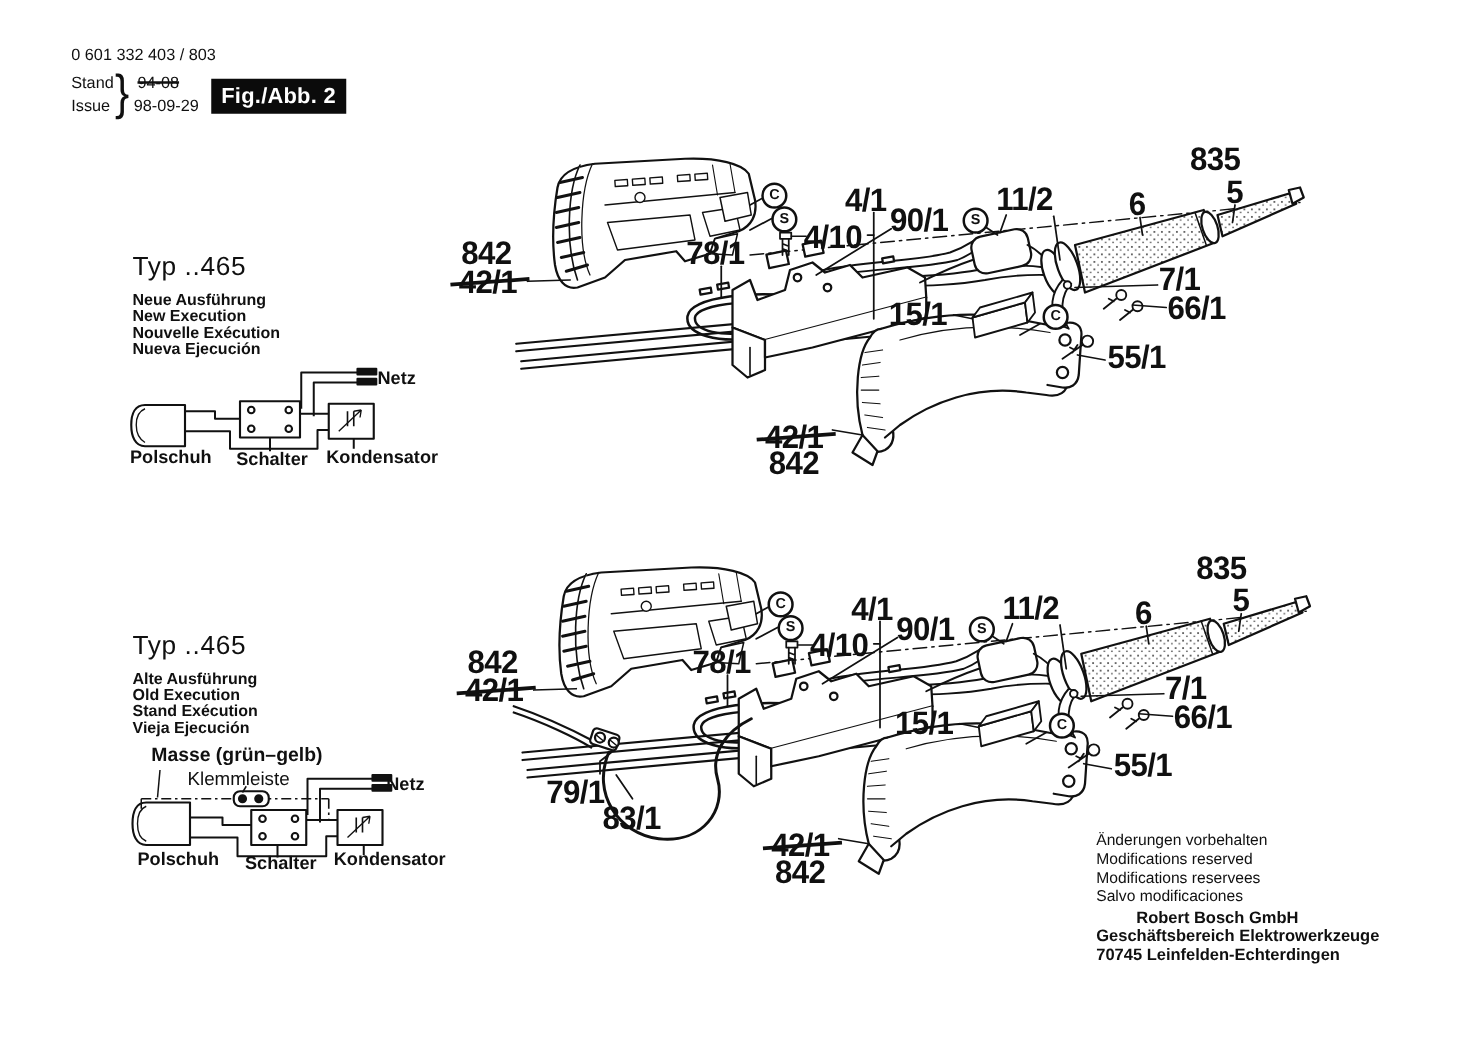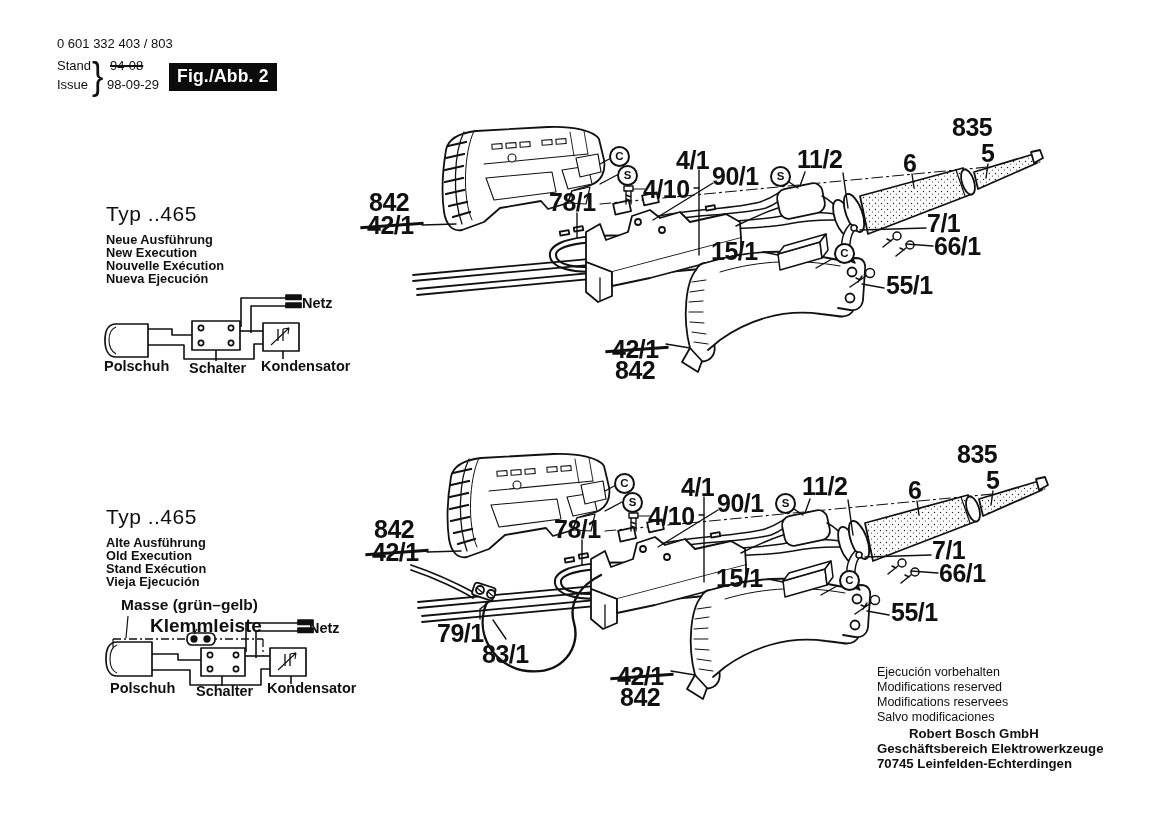--- a/index.html
+++ b/index.html
@@ -9,21 +9,21 @@
     font-family:"Liberation Sans", sans-serif; color:var(--ink); overflow:hidden;
   }
   .abs { position:absolute; white-space:nowrap; }
   .hdr { font-size:13px; }
   .brace { font-size:34px; font-weight:400; transform:scaleY(1.15); transform-origin:top left; }
   .figbox { background:#0b0b0b; color:#fff; font-weight:bold; font-size:17.5px; padding:3px 8px 4px 8px; letter-spacing:0.2px; }
   .typ { font-weight:normal; font-size:21px; letter-spacing:0.5px; }
   .exe { font-weight:bold; font-size:12.8px; line-height:13.4px; }
   .schlbl { font-weight:bold; font-size:14.5px; }
   .masse { font-weight:bold; font-size:15.5px; }
-  .klemm { font-weight:bold; font-size:19px; }
+  .klemm { font-weight:normal; font-size:15px; }
   .pn { font-weight:bold; font-size:26px; line-height:1; letter-spacing:-0.5px; transform:scaleX(.96); transform-origin:left top; }
   .struck { }
   .struck .sline { position:absolute; left:-7px; right:-10px; top:46%; height:3px; background:var(--ink); transform:rotate(-4deg); }
   .mark { width:17px; height:17px; border:2.2px solid var(--ink); border-radius:50%;
           display:flex; align-items:center; justify-content:center;
           font-weight:bold; font-size:11.5px; line-height:1; background:#fff; }
   .note { font-size:12.5px; line-height:15px; }
   .comp { font-weight:bold; font-size:13.2px; line-height:15.2px; }
   .tiny-strike { text-decoration:line-through; text-decoration-thickness:2px; }
   svg.lineart { position:absolute; overflow:visible; }
@@ -336,21 +336,21 @@
   <div class="abs pn" style="left:716px;top:565px">15/1</div>
   <div class="abs mark" style="left:839px;top:570px">C</div>
   <div class="abs pn" style="left:891px;top:599px">55/1</div>
   <div class="abs pn" style="left:437px;top:620px">79/1</div>
   <div class="abs pn" style="left:482px;top:641px">83/1</div>
   <div class="abs pn struck" style="left:617px;top:663px"><span>42/1</span><i class="sline"></i></div>
   <div class="abs pn" style="left:620px;top:684px">842</div>
   <div class="abs mark" style="left:614px;top:473px">C</div>
   <div class="abs mark" style="left:622px;top:492px">S</div>
 
-  <div class="abs note" style="left:877px;top:665px">Ejecución vorbehalten</div>
+  <div class="abs note" style="left:877px;top:665px">Änderungen vorbehalten</div>
   <div class="abs note" style="left:877px;top:680px">Modifications reserved</div>
   <div class="abs note" style="left:877px;top:695px">Modifications reservees</div>
   <div class="abs note" style="left:877px;top:710px">Salvo modificaciones</div>
   <div class="abs comp" style="left:909px;top:726px">Robert Bosch GmbH</div>
   <div class="abs comp" style="left:877px;top:741px">Geschäftsbereich Elektrowerkzeuge</div>
   <div class="abs comp" style="left:877px;top:756px">70745 Leinfelden-Echterdingen</div>
 
 </div>
 
 </body></html>

